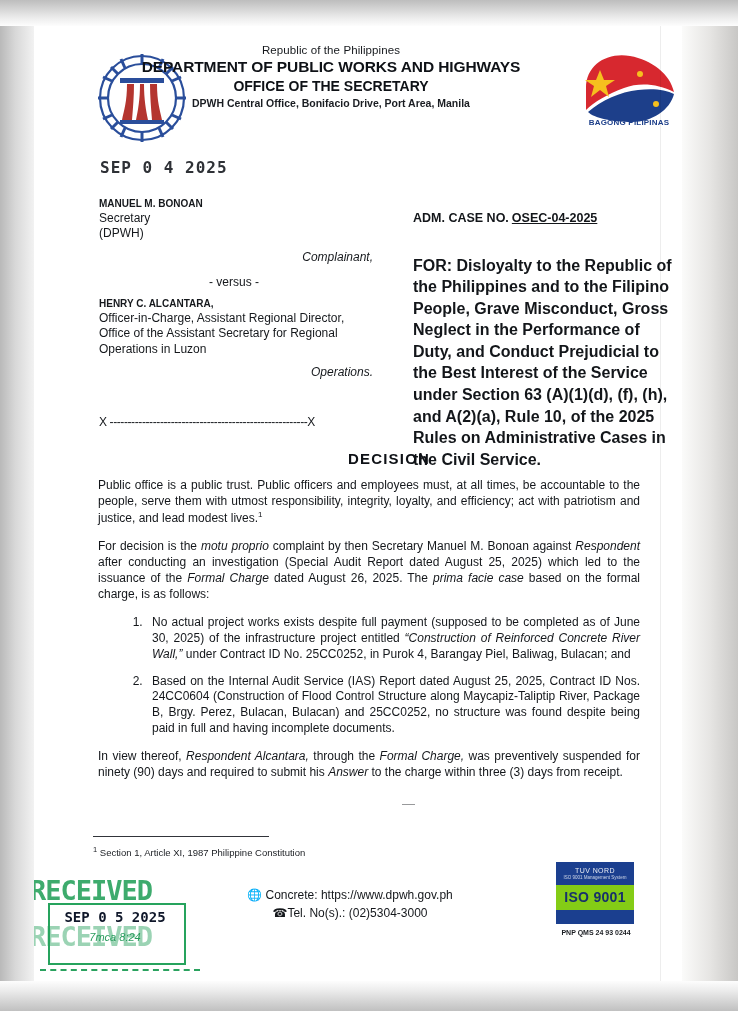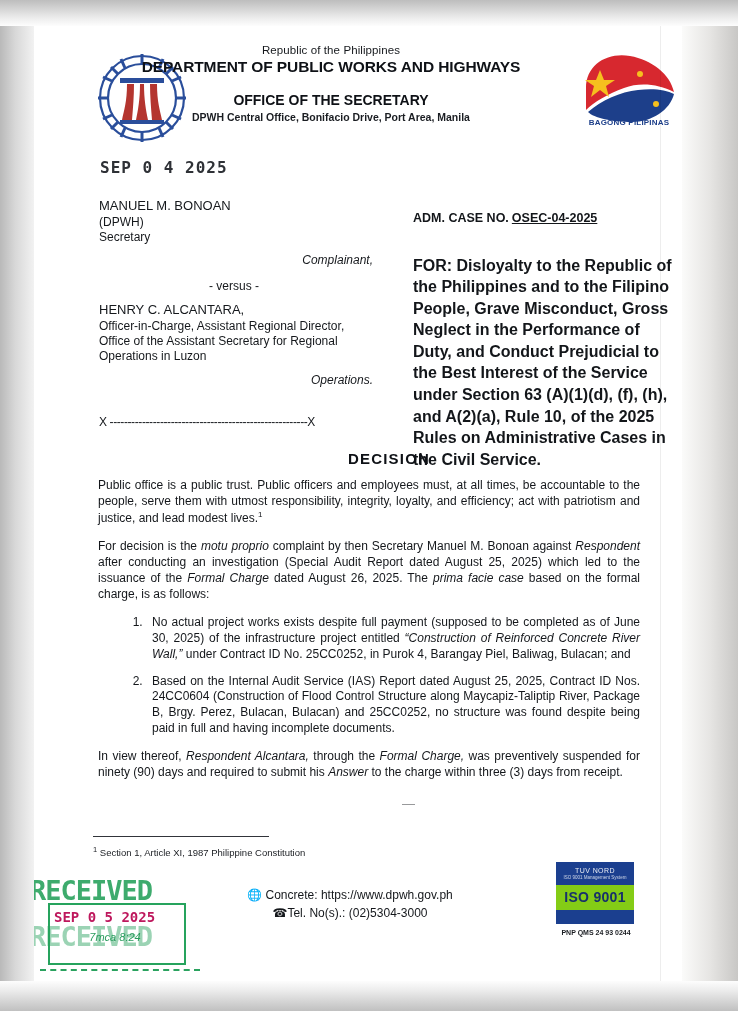--- a/index.html
+++ b/index.html
@@ -77,21 +77,21 @@
     font-size: 15.5px;
     font-weight: bold;
     color: #0e1116;
     letter-spacing: -0.1px;
     margin-top: 2px;
   }
   .lh-line3 {
     font-size: 14px;
     font-weight: bold;
     color: #0e1116;
-    margin-top: 16px;
+    margin-top: 2px;
   }
   .lh-line4 {
     font-size: 10.5px;
     font-weight: bold;
     color: #1a1d22;
     margin-top: 3px;
   }
 
   
   .seal {
@@ -132,22 +132,22 @@
   
   .caption-left {
     position: absolute;
     left: 99px; top: 198px;
     width: 290px;
     font-size: 12px;
     color: #15181c;
     line-height: 1.28;
   }
   .party-name {
-    font-weight: normal;
-    font-size: 13px;
+    font-weight: bold;
+    font-size: 10px;
   }
   .role-line { font-size: 12px; }
   .italic-right {
     text-align: right;
     font-style: italic;
     font-size: 12px;
     margin-top: 8px;
     padding-right: 16px;
   }
   .versus {
@@ -323,25 +323,25 @@
   .rs-box {
     position: absolute;
     left: 22px; top: 28px;
     width: 134px; height: 58px;
     border: 2px solid #26a35d;
   }
   .rs-date {
     position: absolute;
     left: 28px; top: 34px;
     width: 122px;
-    text-align: left;
+    text-align: center;
     font-family: "DejaVu Sans Mono", monospace;
     font-size: 14px;
     font-weight: bold;
-    color: #be185d;
+    color: #0f172a;
   }
   .rs-sig {
     position: absolute;
     left: 28px; top: 56px;
     width: 122px;
     text-align: center;
     font-size: 11px;
     font-style: italic;
     color: #2a9c5e;
   }
@@ -410,22 +410,22 @@
         <circle cx="62" cy="26" r="3" fill="#f6c01e"></circle>
         <circle cx="78" cy="56" r="3" fill="#f6c01e"></circle>
       </svg>
     </div>
     <div class="bp-caption">BAGONG PILIPINAS</div>
 
     <div class="date-stamp">SEP 0 4 2025</div>
 
     <div class="caption-left">
       <div class="party-name">MANUEL M. BONOAN</div>
+      <div class="role-line">Secretary</div>
       <div class="role-line">(DPWH)</div>
-      <div class="role-line">Secretary</div>
       <div class="italic-right">Complainant,</div>
       <div class="versus">- versus -</div>
       <div class="party-name">HENRY C. ALCANTARA,</div>
       <div class="role-line">Officer-in-Charge, Assistant Regional Director,</div>
       <div class="role-line">Office of the Assistant Secretary for Regional</div>
       <div class="role-line">Operations in Luzon</div>
       <div class="italic-right">Operations.</div>
     </div>
 
     <div class="caption-right">

